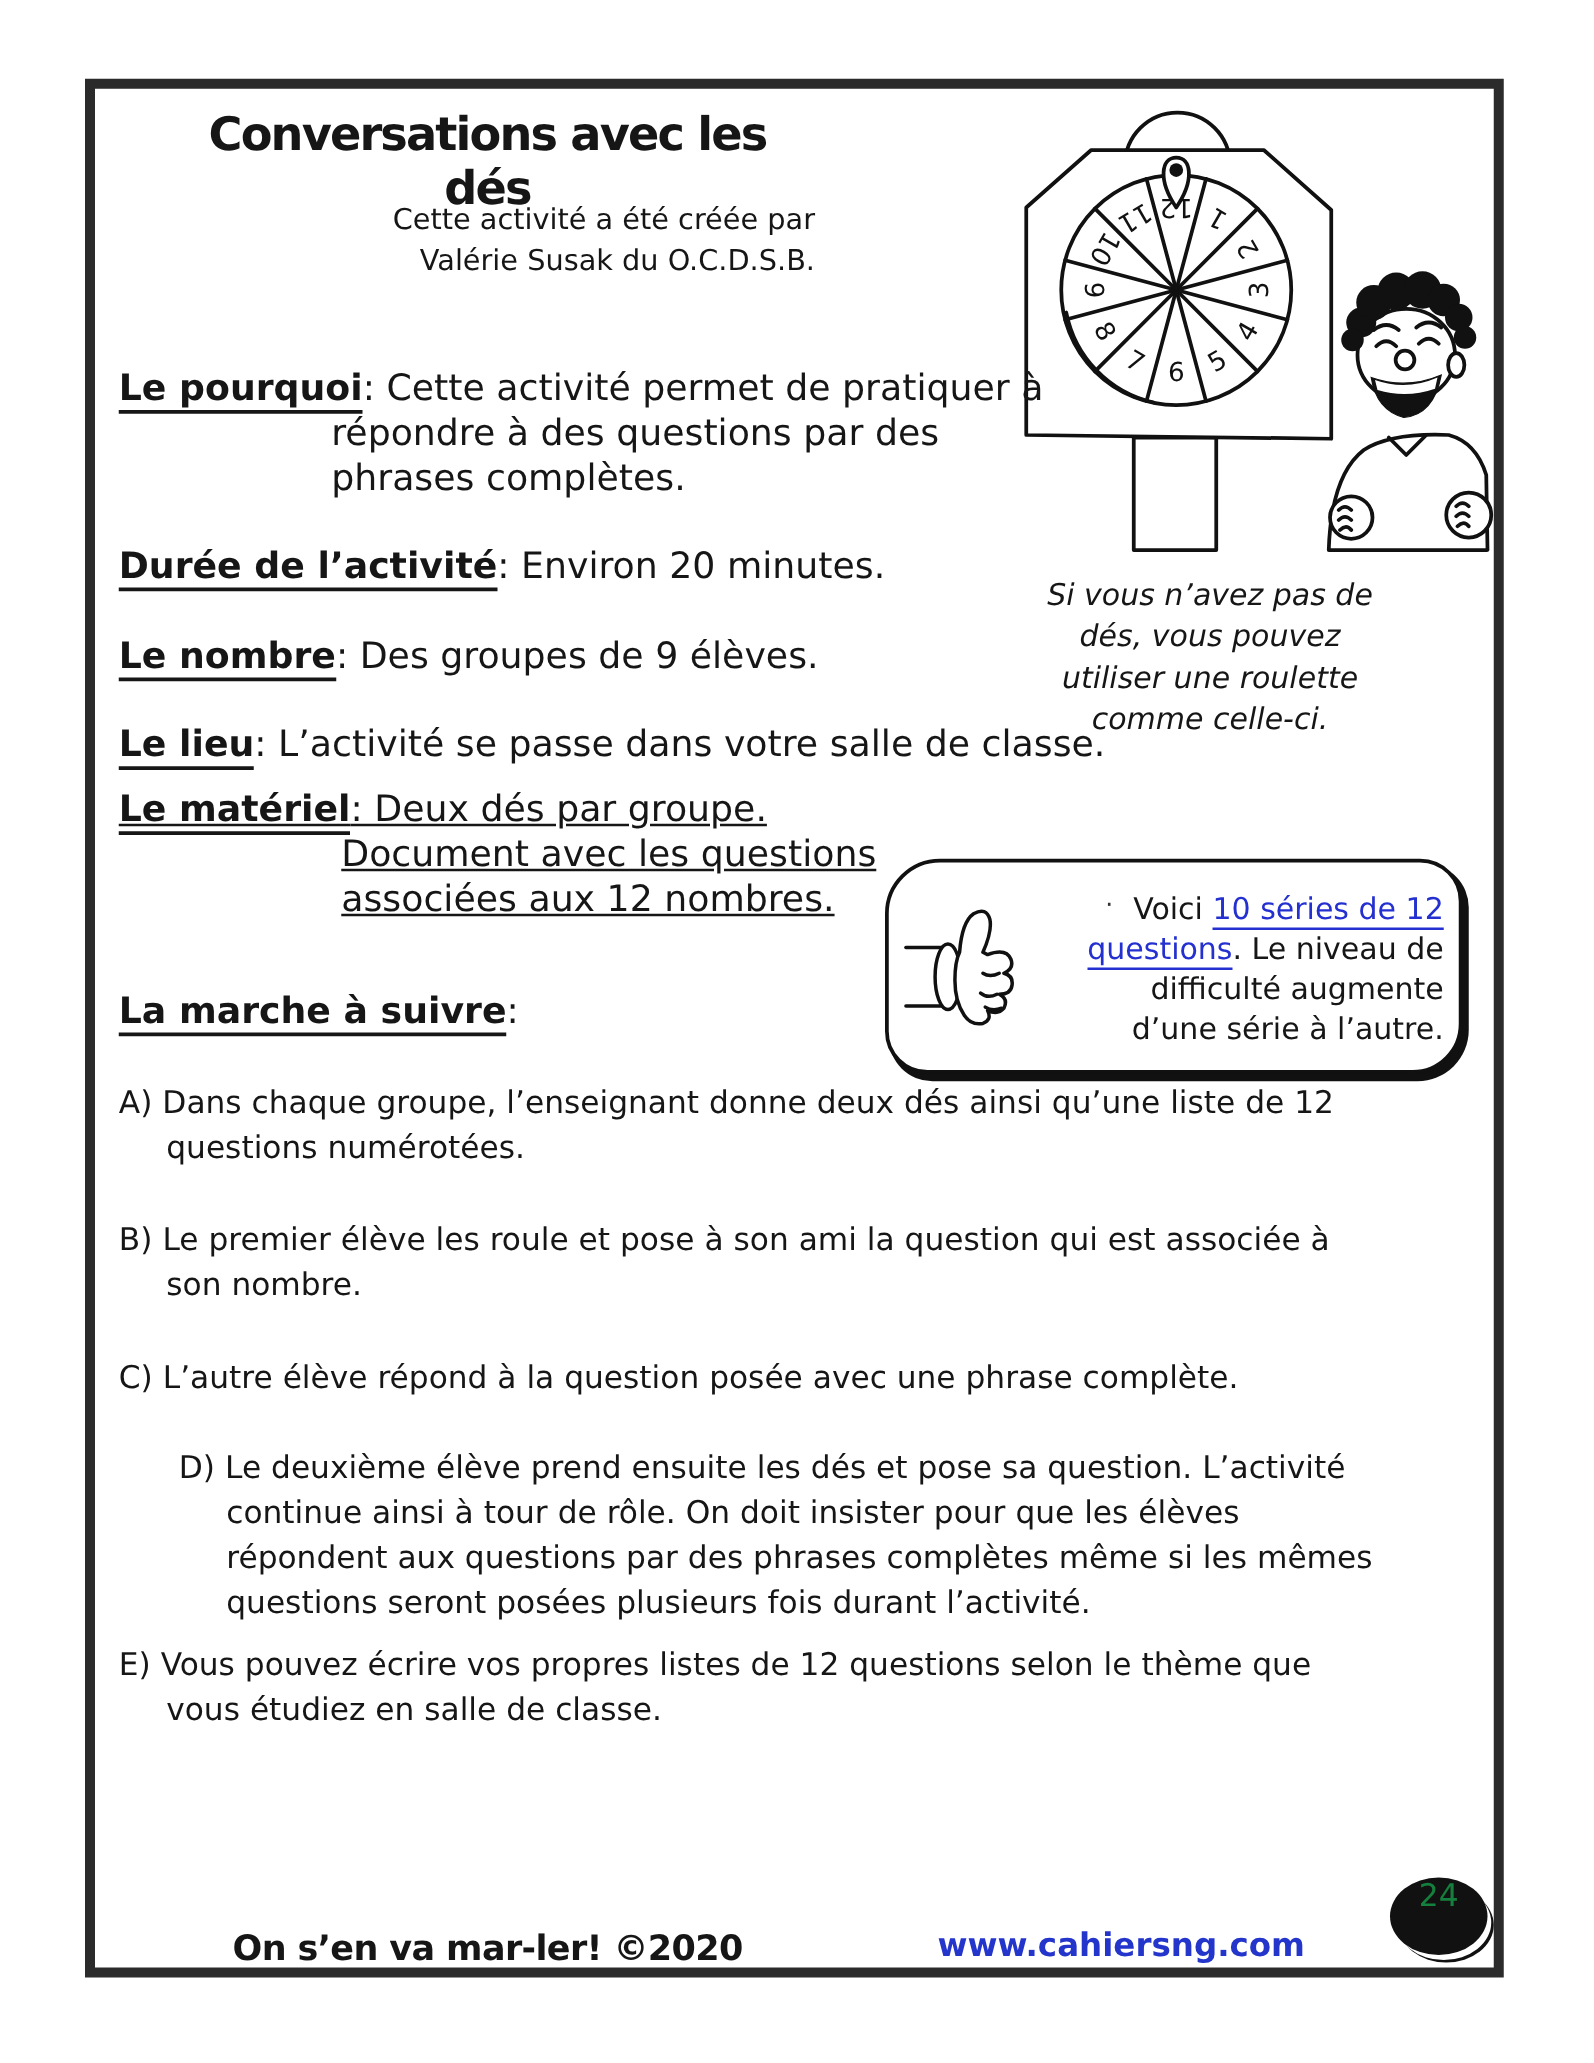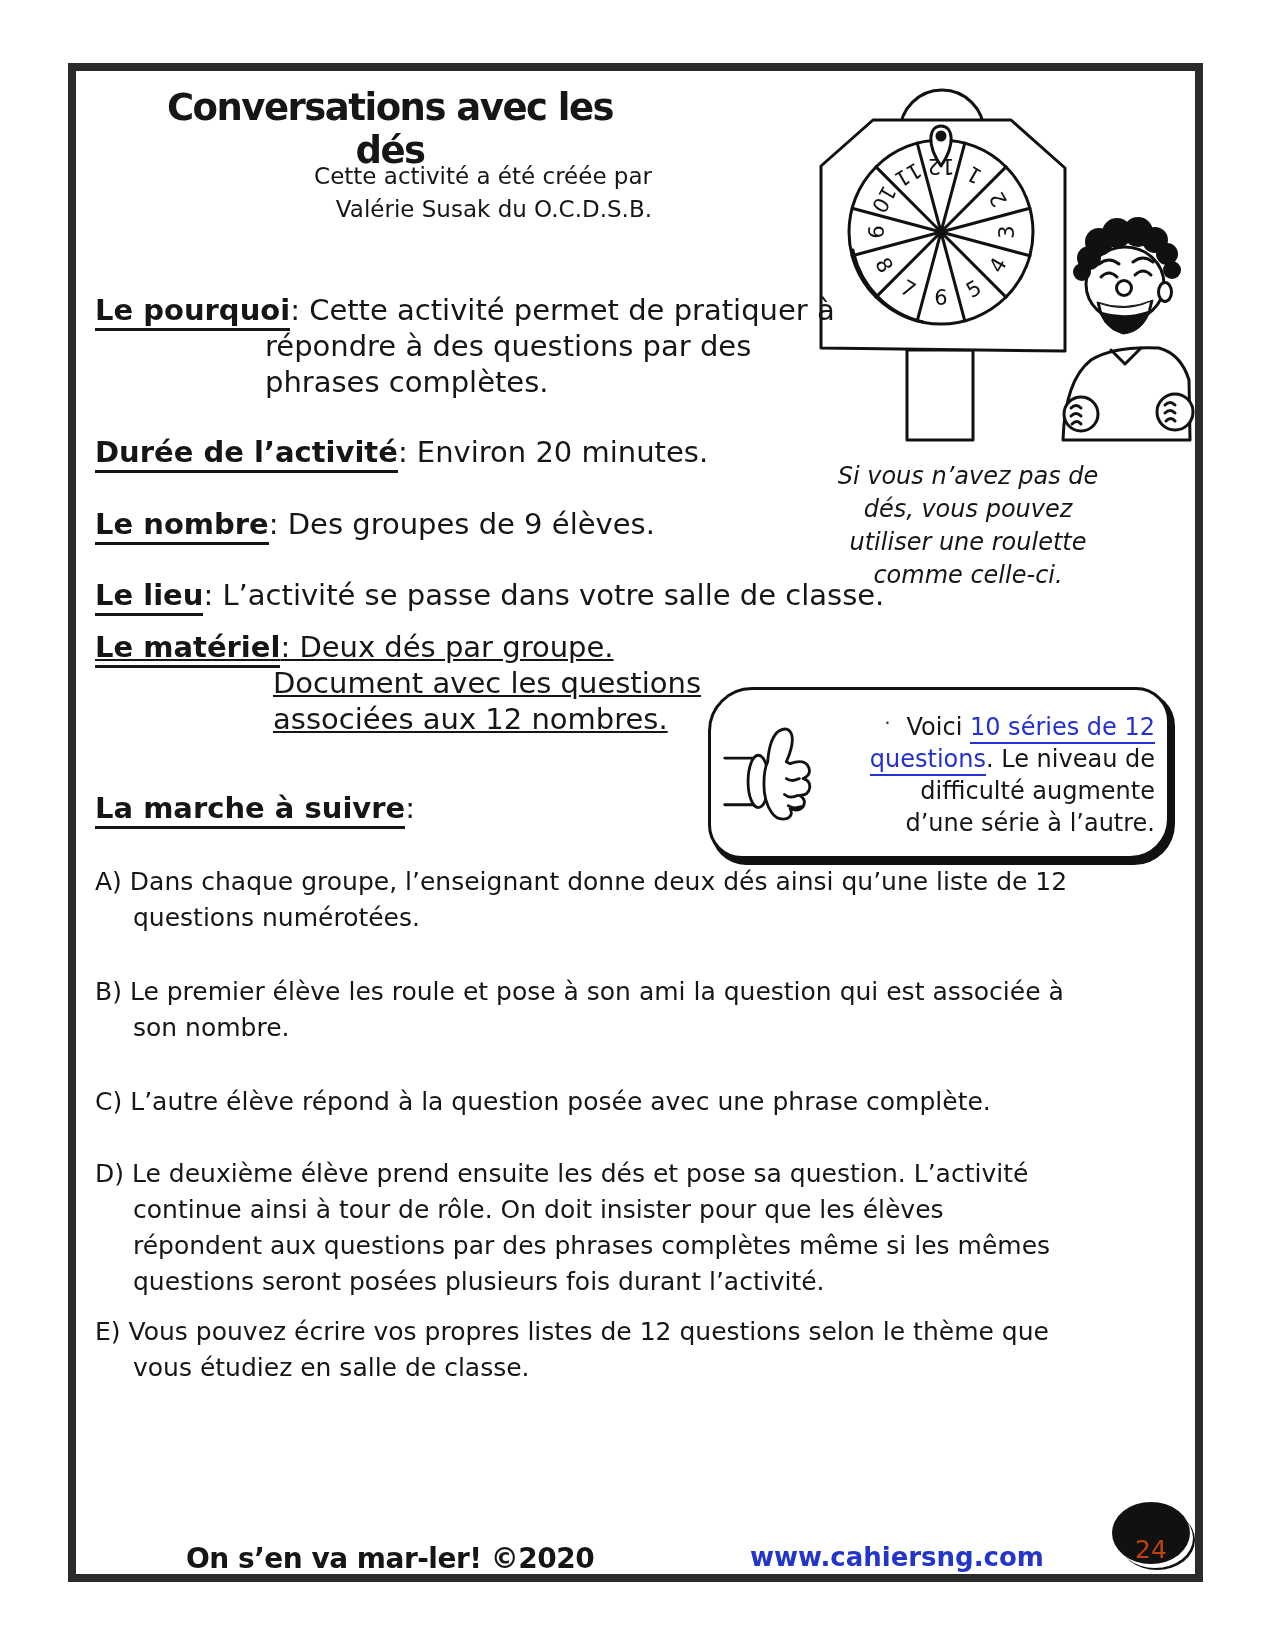--- a/index.html
+++ b/index.html
@@ -25,42 +25,42 @@
   .pre{white-space:pre-line;}
   .sec-pourquoi{left:95px;top:292px;width:730px;padding-left:170px;text-indent:-170px;}
   .sec-duree{left:95px;top:434px;width:760px;}
   .sec-nombre{left:95px;top:506px;width:760px;}
   .sec-lieu{left:95px;top:577px;width:860px;}
   .sec-materiel{left:95px;top:629px;width:730px;padding-left:178px;text-indent:-178px;text-decoration:underline;}
   .sec-marche{left:95px;top:790px;width:500px;}
   .step{left:95px;width:1062px;font-size:25px;line-height:36px;padding-left:38px;text-indent:-38px;}
   .step .letter{margin-right:8px;}
   .step-a{top:864px;} .step-b{top:974px;} .step-c{top:1084px;}
-  .step-d{top:1156px;} .step-e{top:1314px;}
+  .step-d{top:1156px;margin-left:48px;} .step-e{top:1314px;}
   .note-roulette{
     left:818px;top:460px;width:300px;text-align:center;font-style:italic;
     font-size:24px;line-height:33px;white-space:pre-line;
   }
   .spinner{left:783px;top:80px;width:412px;height:364px;}
   .callout{
     left:708px;top:687px;width:462px;height:172px;background:#fff;
     border:3.5px solid #111;border-radius:44px 34px 40px 34px;
     box-shadow:4px 5px 0 1px #111;
     display:flex;align-items:center;gap:4px;
     padding:6px 12px 6px 10px;box-sizing:border-box;
   }
   .thumb-wrap{flex:none;width:112px;height:128px;}
   .callout-text{flex:1;text-align:right;font-size:24px;line-height:32px;}
   .mini-dot{margin-right:16px;font-size:20px;vertical-align:5px;color:#333;}
   .link{color:#2430cf;border-bottom:2.5px solid #2430cf;padding-bottom:1px;cursor:pointer;}
   .footer-left{left:186px;top:1542px;font-size:28px;font-weight:bold;letter-spacing:-0.5px;}
   .footer-site{left:742px;top:1542px;width:310px;text-align:center;font-size:26px;font-weight:bold;color:#2435cb;}
   .badge{
     left:1112px;top:1502px;width:78px;height:62px;background:#111;border-radius:50%;
-    color:#c2410c;font-size:25px;display:flex;align-items:flex-end;justify-content:center;
+    color:#15803d;font-size:25px;display:flex;align-items:flex-start;justify-content:center;
     box-shadow:4px 5px 0 -1px #fff, 6px 7px 0 -1px #111;z-index:5;
   }
   svg .ink{stroke:#111;stroke-width:3;fill:none;stroke-linecap:round;stroke-linejoin:round;}
   svg .inkfill{stroke:#111;stroke-width:3;fill:#fff;stroke-linecap:round;stroke-linejoin:round;}
   svg .solid{fill:#111;}
   svg text{font-family:"DejaVu Sans",sans-serif;font-size:21px;fill:#111;}
 </style>
 </head>
 <body>
 

